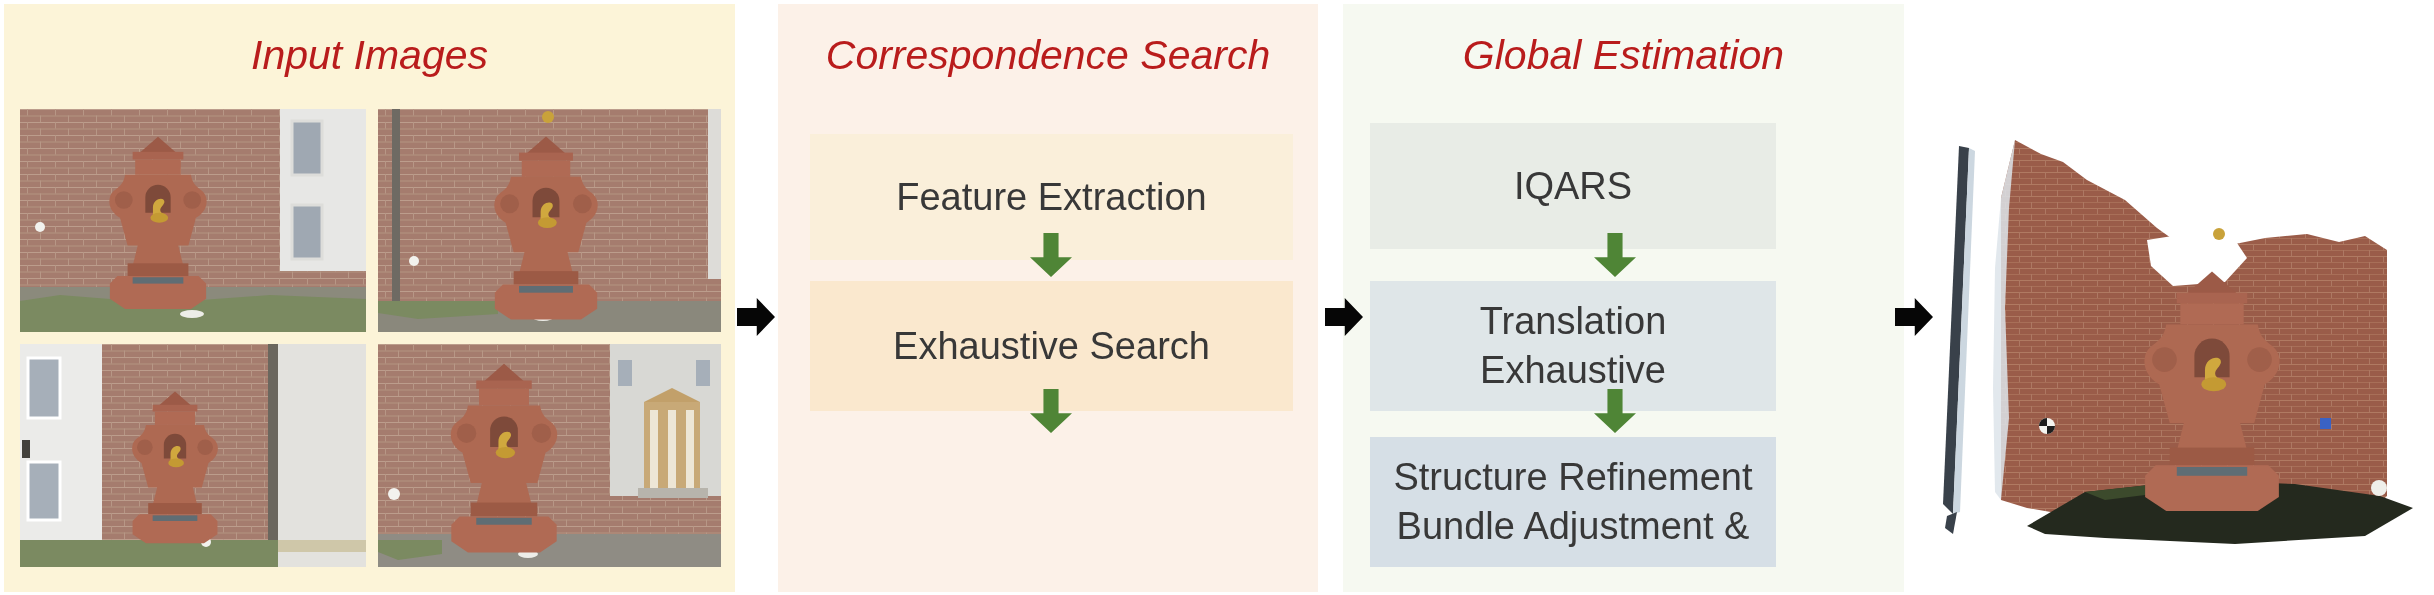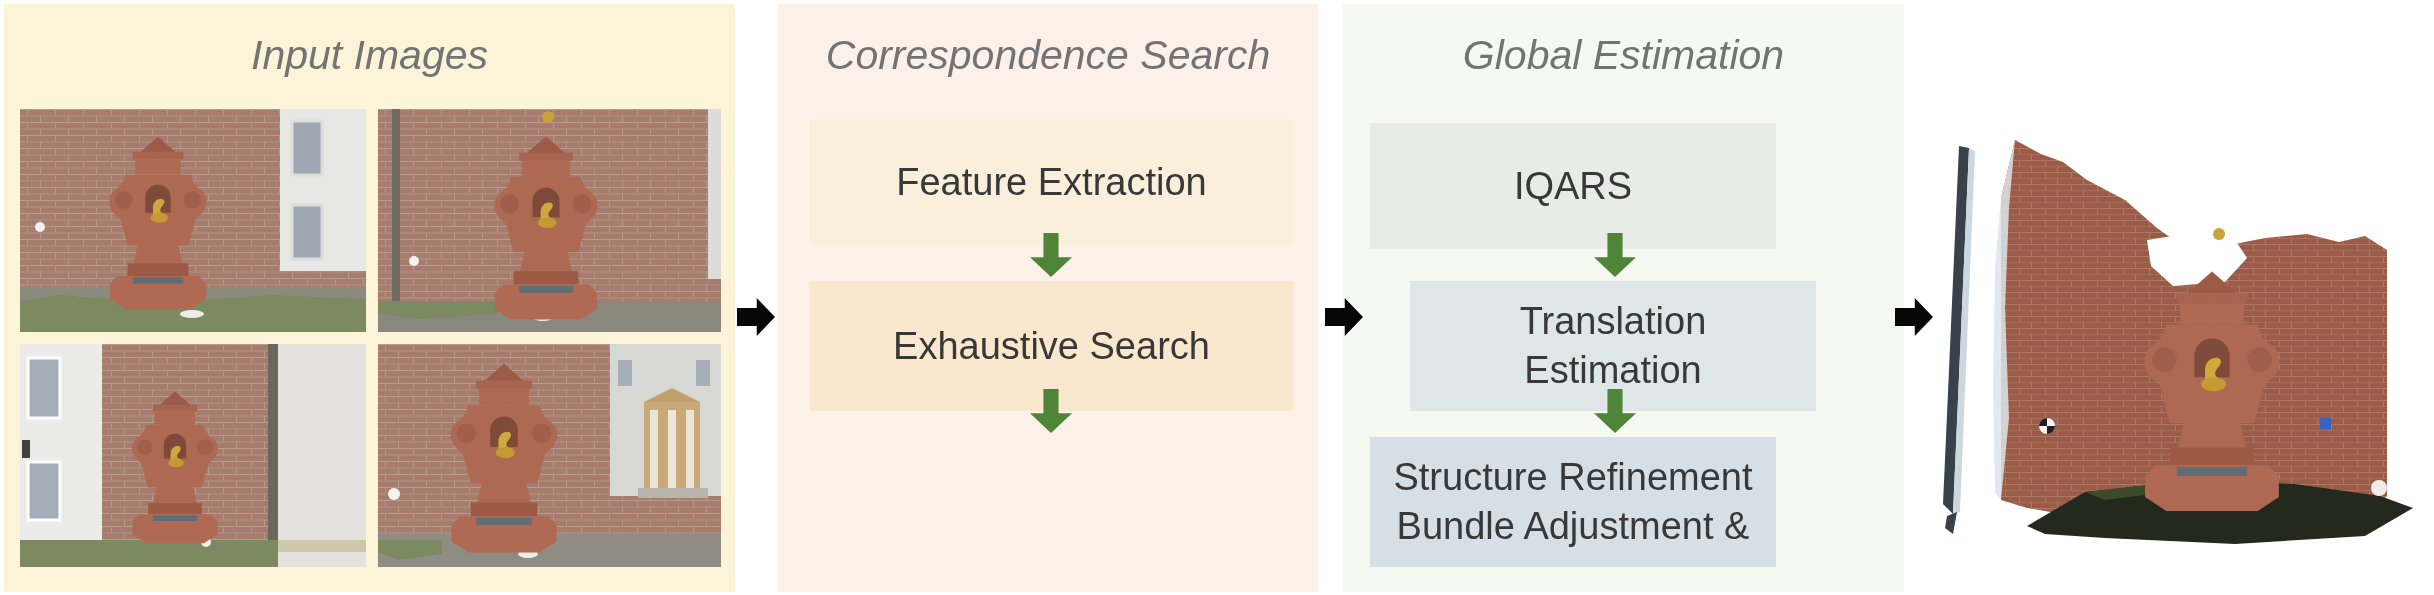--- a/index.html
+++ b/index.html
@@ -7,35 +7,35 @@
     width:2434px; height:595px; position:relative; background:#ffffff;
     font-family:"Liberation Sans", sans-serif; overflow:hidden;
   }
   .panel { position:absolute; top:4px; height:588px; }
   .panel-input         { left:4px;    width:731px; background:#FCF4D8; }
   .panel-correspondence{ left:778px;  width:540px; background:#FCF1E8; }
   .panel-global        { left:1343px; width:549px; background:#F6F9F1;padding-left:12px; }
 
   .panel-title {
     position:absolute; top:28px; left:0; right:0; text-align:center;
-    font-style:italic; font-size:41px; color:#737373; white-space:nowrap;
+    font-style:italic; font-size:41px; color:#b91c1c; white-space:nowrap;
   }
 
   .step-box {
     position:absolute; display:flex; flex-direction:column;
     justify-content:center; align-items:center; text-align:center;
     font-size:38px; line-height:49px; color:#383838;
   }
   .panel-correspondence .step-box { left:32px; width:483px; }
   .panel-global         .step-box { left:27px; width:406px; }
-  .corr-box-1 { top:115px; height:126px; background:#FAEFDA; }
+  .corr-box-1 { top:130px; height:126px; background:#FAEFDA; }
   .corr-box-2 { top:277px; height:130px; background:#FAE8CE;text-align:center; }
   .corr-box-3 { top:433px; height:130px; background:#F9E4C2; }
   .glob-box-1 { top:119px; height:126px; background:#E8ECE6; }
-  .glob-box-2 { top:277px; height:130px; background:#DFE6E8;margin-left:40px; }
+  .glob-box-2 { top:277px; height:130px; background:#DFE6E8; }
   .glob-box-3 { top:433px; height:130px; background:#D6DFE6; }
 
   .arrow-down {
     position:absolute; width:42px; height:44px; background:#4F8536; z-index:3;
     clip-path:polygon(32% 0, 68% 0, 68% 55%, 100% 55%, 50% 100%, 0 55%, 32% 55%);
   }
   .panel-correspondence .arrow-down { left:252px; }
   .panel-global         .arrow-down { left:251px; }
   .gap-arrow-1 { top:229px; }
   .gap-arrow-2 { top:385px; }
@@ -174,21 +174,21 @@
 <div class="panel panel-global">
   <div class="panel-title">Global Estimation</div>
 
   <div class="step-box glob-box-1">
     <div>IQARS</div>
     <div></div>
   </div>
   <div class="arrow-down gap-arrow-1"></div>
   <div class="step-box glob-box-2">
     <div>Translation</div>
-    <div>Estimation</div>
+    <div>Exhaustive</div>
   </div>
   <div class="arrow-down gap-arrow-2"></div>
   <div class="step-box glob-box-3">
     <div>Structure Refinement</div>
     <div>Bundle Adjustment &amp;</div>
   </div>
 </div>
 
 <div class="arrow-right flow-arrow-3"></div>
 

